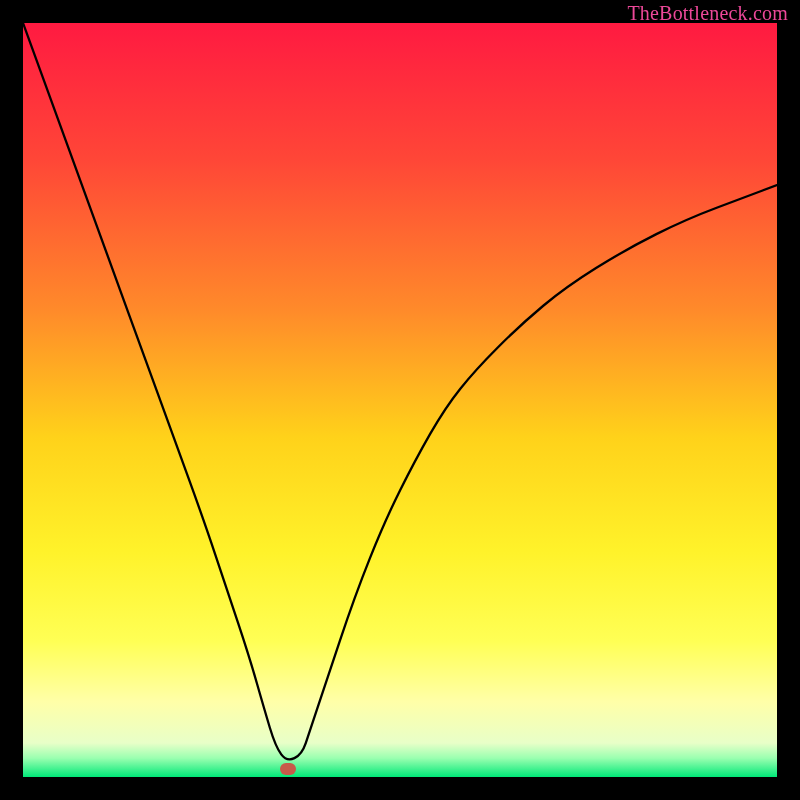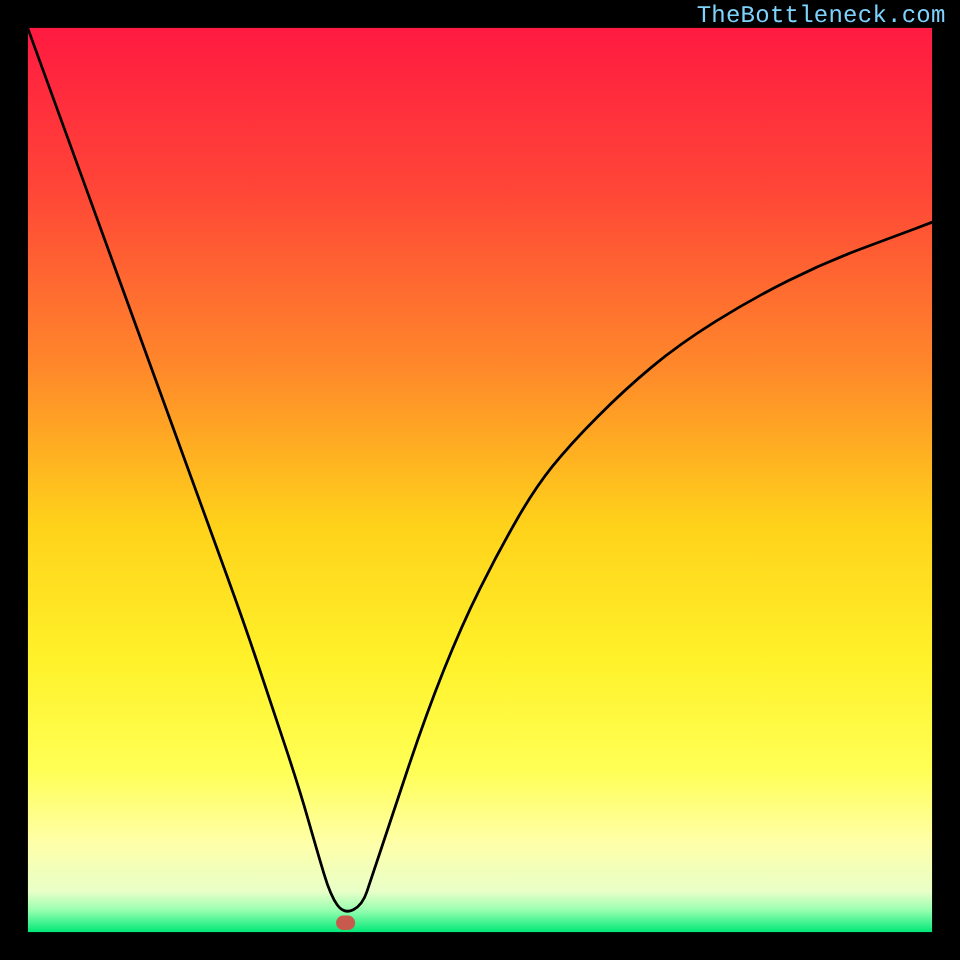--- a/index.html
+++ b/index.html
@@ -27,24 +27,24 @@
   .curve {
     position: absolute;
     inset: 0;
     width: 100%;
     height: 100%;
   }
   .watermark {
     position: absolute;
     top: 2px;
     right: 12px;
-    font-family: Liberation Mono, monospace;
+    font-family: Liberation Serif, serif;
     font-size: 20px;
     font-weight: 400;
-    color: #7dd3fc;
+    color: #ec4899;
     letter-spacing: 0.2px;
   }
   .marker {
     position: absolute;
     width: 16px;
     height: 12px;
     border-radius: 6px;
     transform: translate(-50%, -50%);
   }
 </style>

